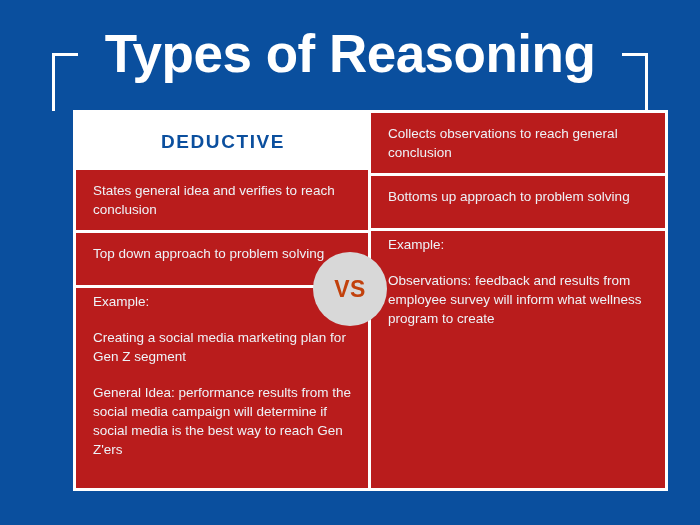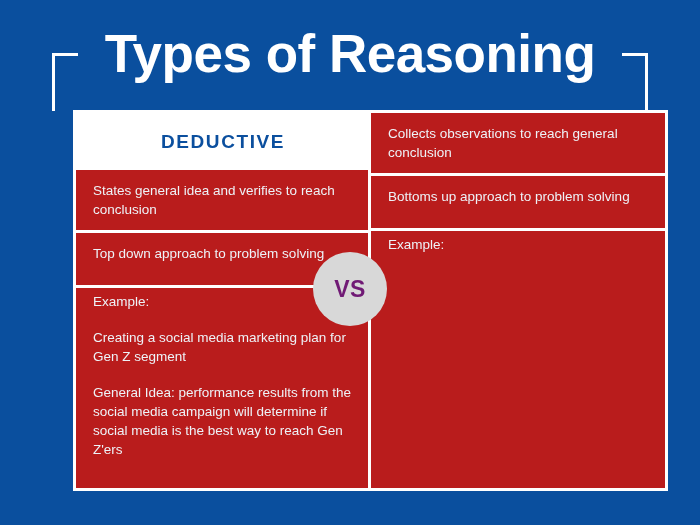--- a/index.html
+++ b/index.html
@@ -115,21 +115,21 @@
 
   
   .vs-badge {
     position: absolute;
     left: 313px;
     top: 252px;
     width: 74px;
     height: 74px;
     border-radius: 50%;
     background: #d8d8d8;
-    color: #701a75;
+    color: #c2410c;
     font-size: 23px;
     font-weight: bold;
     letter-spacing: 0.5px;
     display: flex;
     align-items: center;
     justify-content: center;
     z-index: 5;
   }
 </style>
 </head>
@@ -158,18 +158,19 @@
       <p>Creating a social media marketing plan for Gen Z segment</p>
       <p>General Idea: performance results from the social media campaign will determine if social media is the  best way to reach Gen Z'ers</p>
     </div>
   </div>
 
   <div class="column column-right">
     <div class="cell cell-1">Collects observations to reach general conclusion</div>
     <div class="cell cell-2">Bottoms up approach to problem solving</div>
     <div class="cell cell-example">
       <p>Example:</p>
+      <p>Observations: feedback and results from employee survey will inform what wellness program to create</p>
     </div>
   </div>
 
   <div class="vs-badge">VS</div>
 
 </div>
 
 </body></html>

